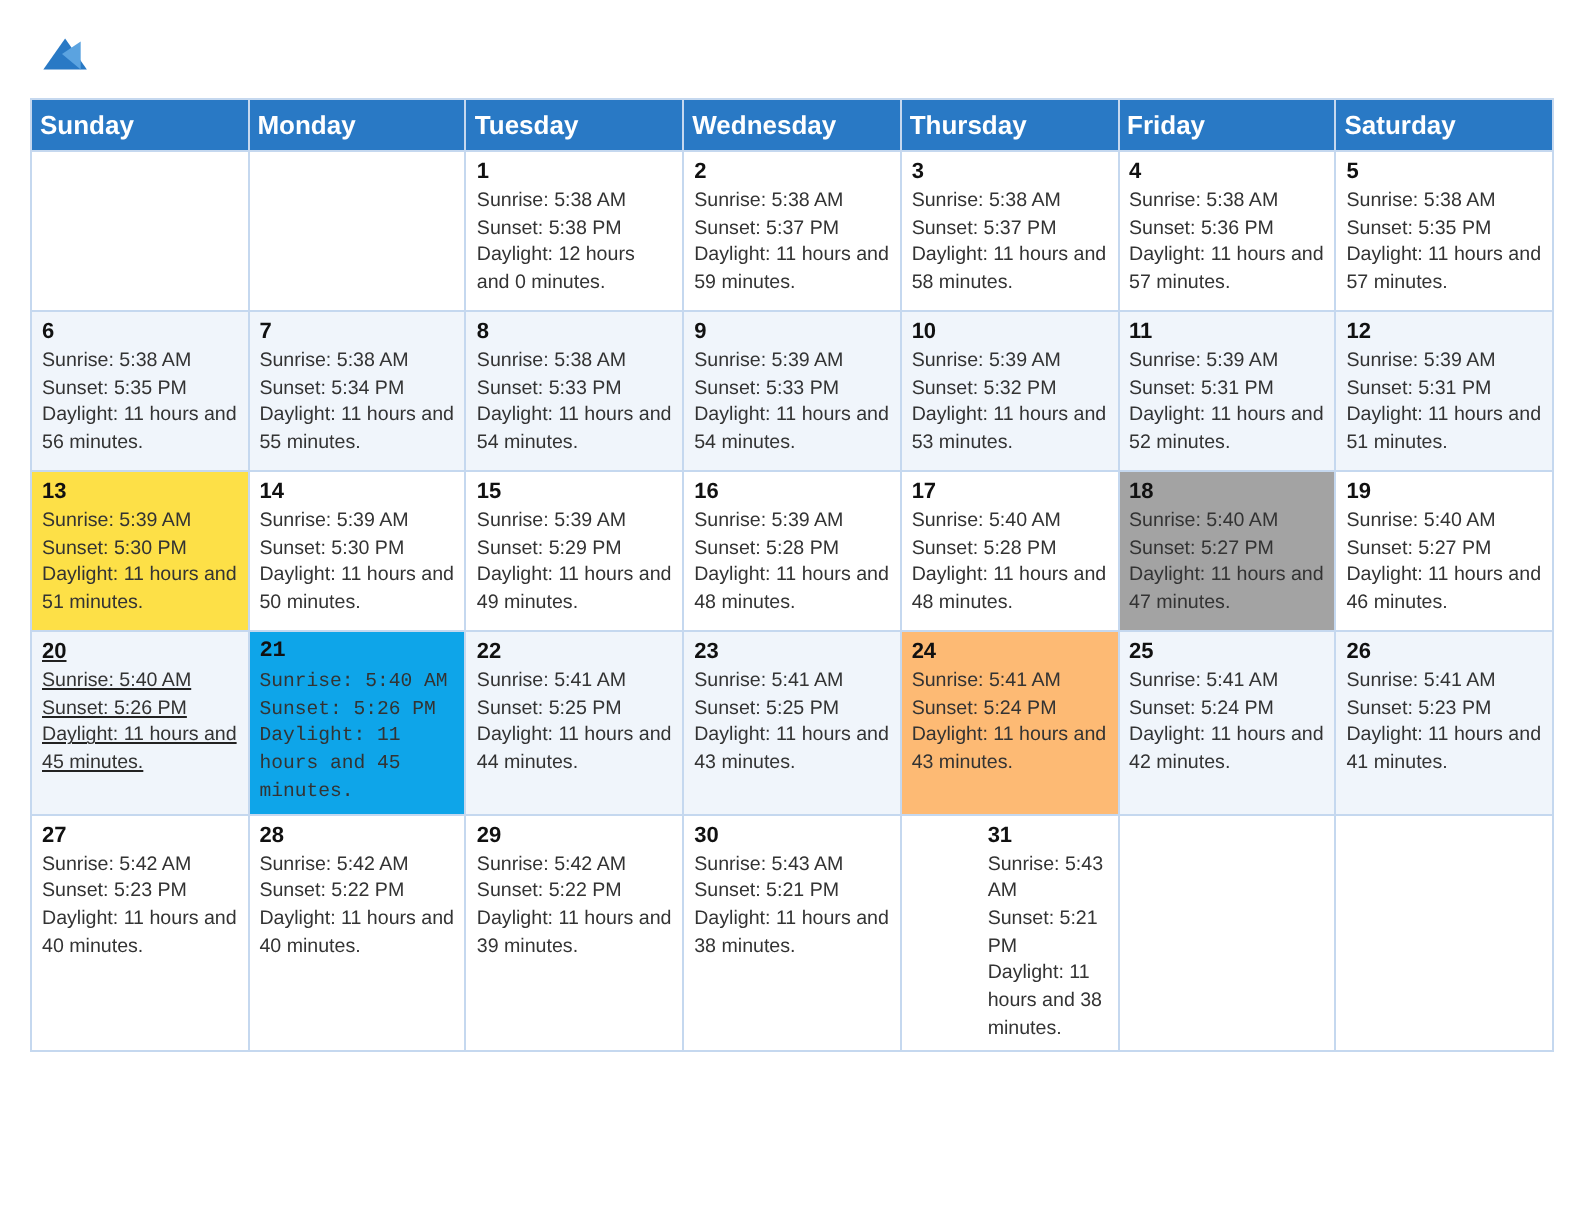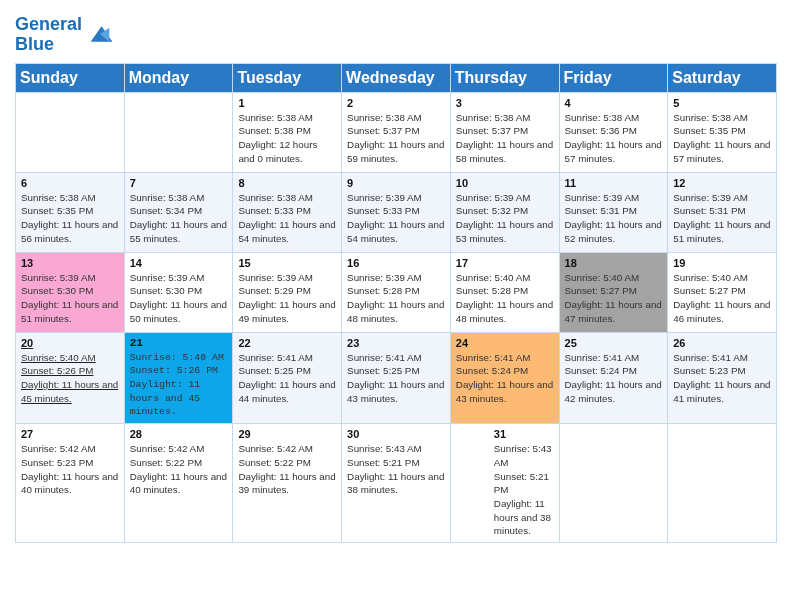--- a/index.html
+++ b/index.html
@@ -56,21 +56,21 @@
       color: #444;
       margin-top: 2px;
     }
     .calendar {
       width: 100%;
       border-collapse: collapse;
     }
     .calendar th {
       background: #2979c5;
       color: #fff;
-      font-size: 16px;
+      font-size: 13px;
       font-weight: bold;
       padding: 5px 4px;
       text-align: left;
       border: 1px solid #c5d8ef;
     }
     .calendar td {
       border: 1px solid #c5d8ef;
       vertical-align: top;
       padding: 4px 5px;
       font-size: 10.2px;
@@ -103,23 +103,20 @@
     }
   </style>
 </head>
 <body>
 
 <div class="page">
   <div class="header">
     <div class="logo">
       <div>
         <div style="display:flex;align-items:center;gap:2px;">
-          <span class="logo-text">
-            <span>General</span><br><span style="color:#1a6eb5;">Blue</span>
-          </span>
           <svg class="logo-icon" viewBox="0 0 36 36" xmlns="http://www.w3.org/2000/svg">
             <polygon points="6,28 20,8 34,28" fill="#2979c5"></polygon>
             <polygon points="18,18 30,10 30,28" fill="#5ba3e0"></polygon>
           </svg>
         </div>
       </div>
     </div>
     <div class="title-block">
       <div class="month-title"></div>
       <div class="location"></div>
@@ -188,21 +185,21 @@
           <td style="background: rgb(240, 245, 251);">
             <span class="day-num">11</span>
             <div class="day-info">Sunrise: 5:39 AM<br>Sunset: 5:31 PM<br>Daylight: 11 hours and 52 minutes.</div>
           </td>
           <td style="background: rgb(240, 245, 251);">
             <span class="day-num">12</span>
             <div class="day-info">Sunrise: 5:39 AM<br>Sunset: 5:31 PM<br>Daylight: 11 hours and 51 minutes.</div>
           </td>
         </tr>
         <tr>
-          <td style="background: #f9a8d4;">
+          <td style="background: #fde047;">
             <span class="day-num">13</span>
             <div class="day-info">Sunrise: 5:39 AM<br>Sunset: 5:30 PM<br>Daylight: 11 hours and 51 minutes.</div>
           </td>
           <td style="background: rgb(255, 255, 255);">
             <span class="day-num">14</span>
             <div class="day-info">Sunrise: 5:39 AM<br>Sunset: 5:30 PM<br>Daylight: 11 hours and 50 minutes.</div>
           </td>
           <td style="background: rgb(255, 255, 255);">
             <span class="day-num">15</span>
             <div class="day-info">Sunrise: 5:39 AM<br>Sunset: 5:29 PM<br>Daylight: 11 hours and 49 minutes.</div>

